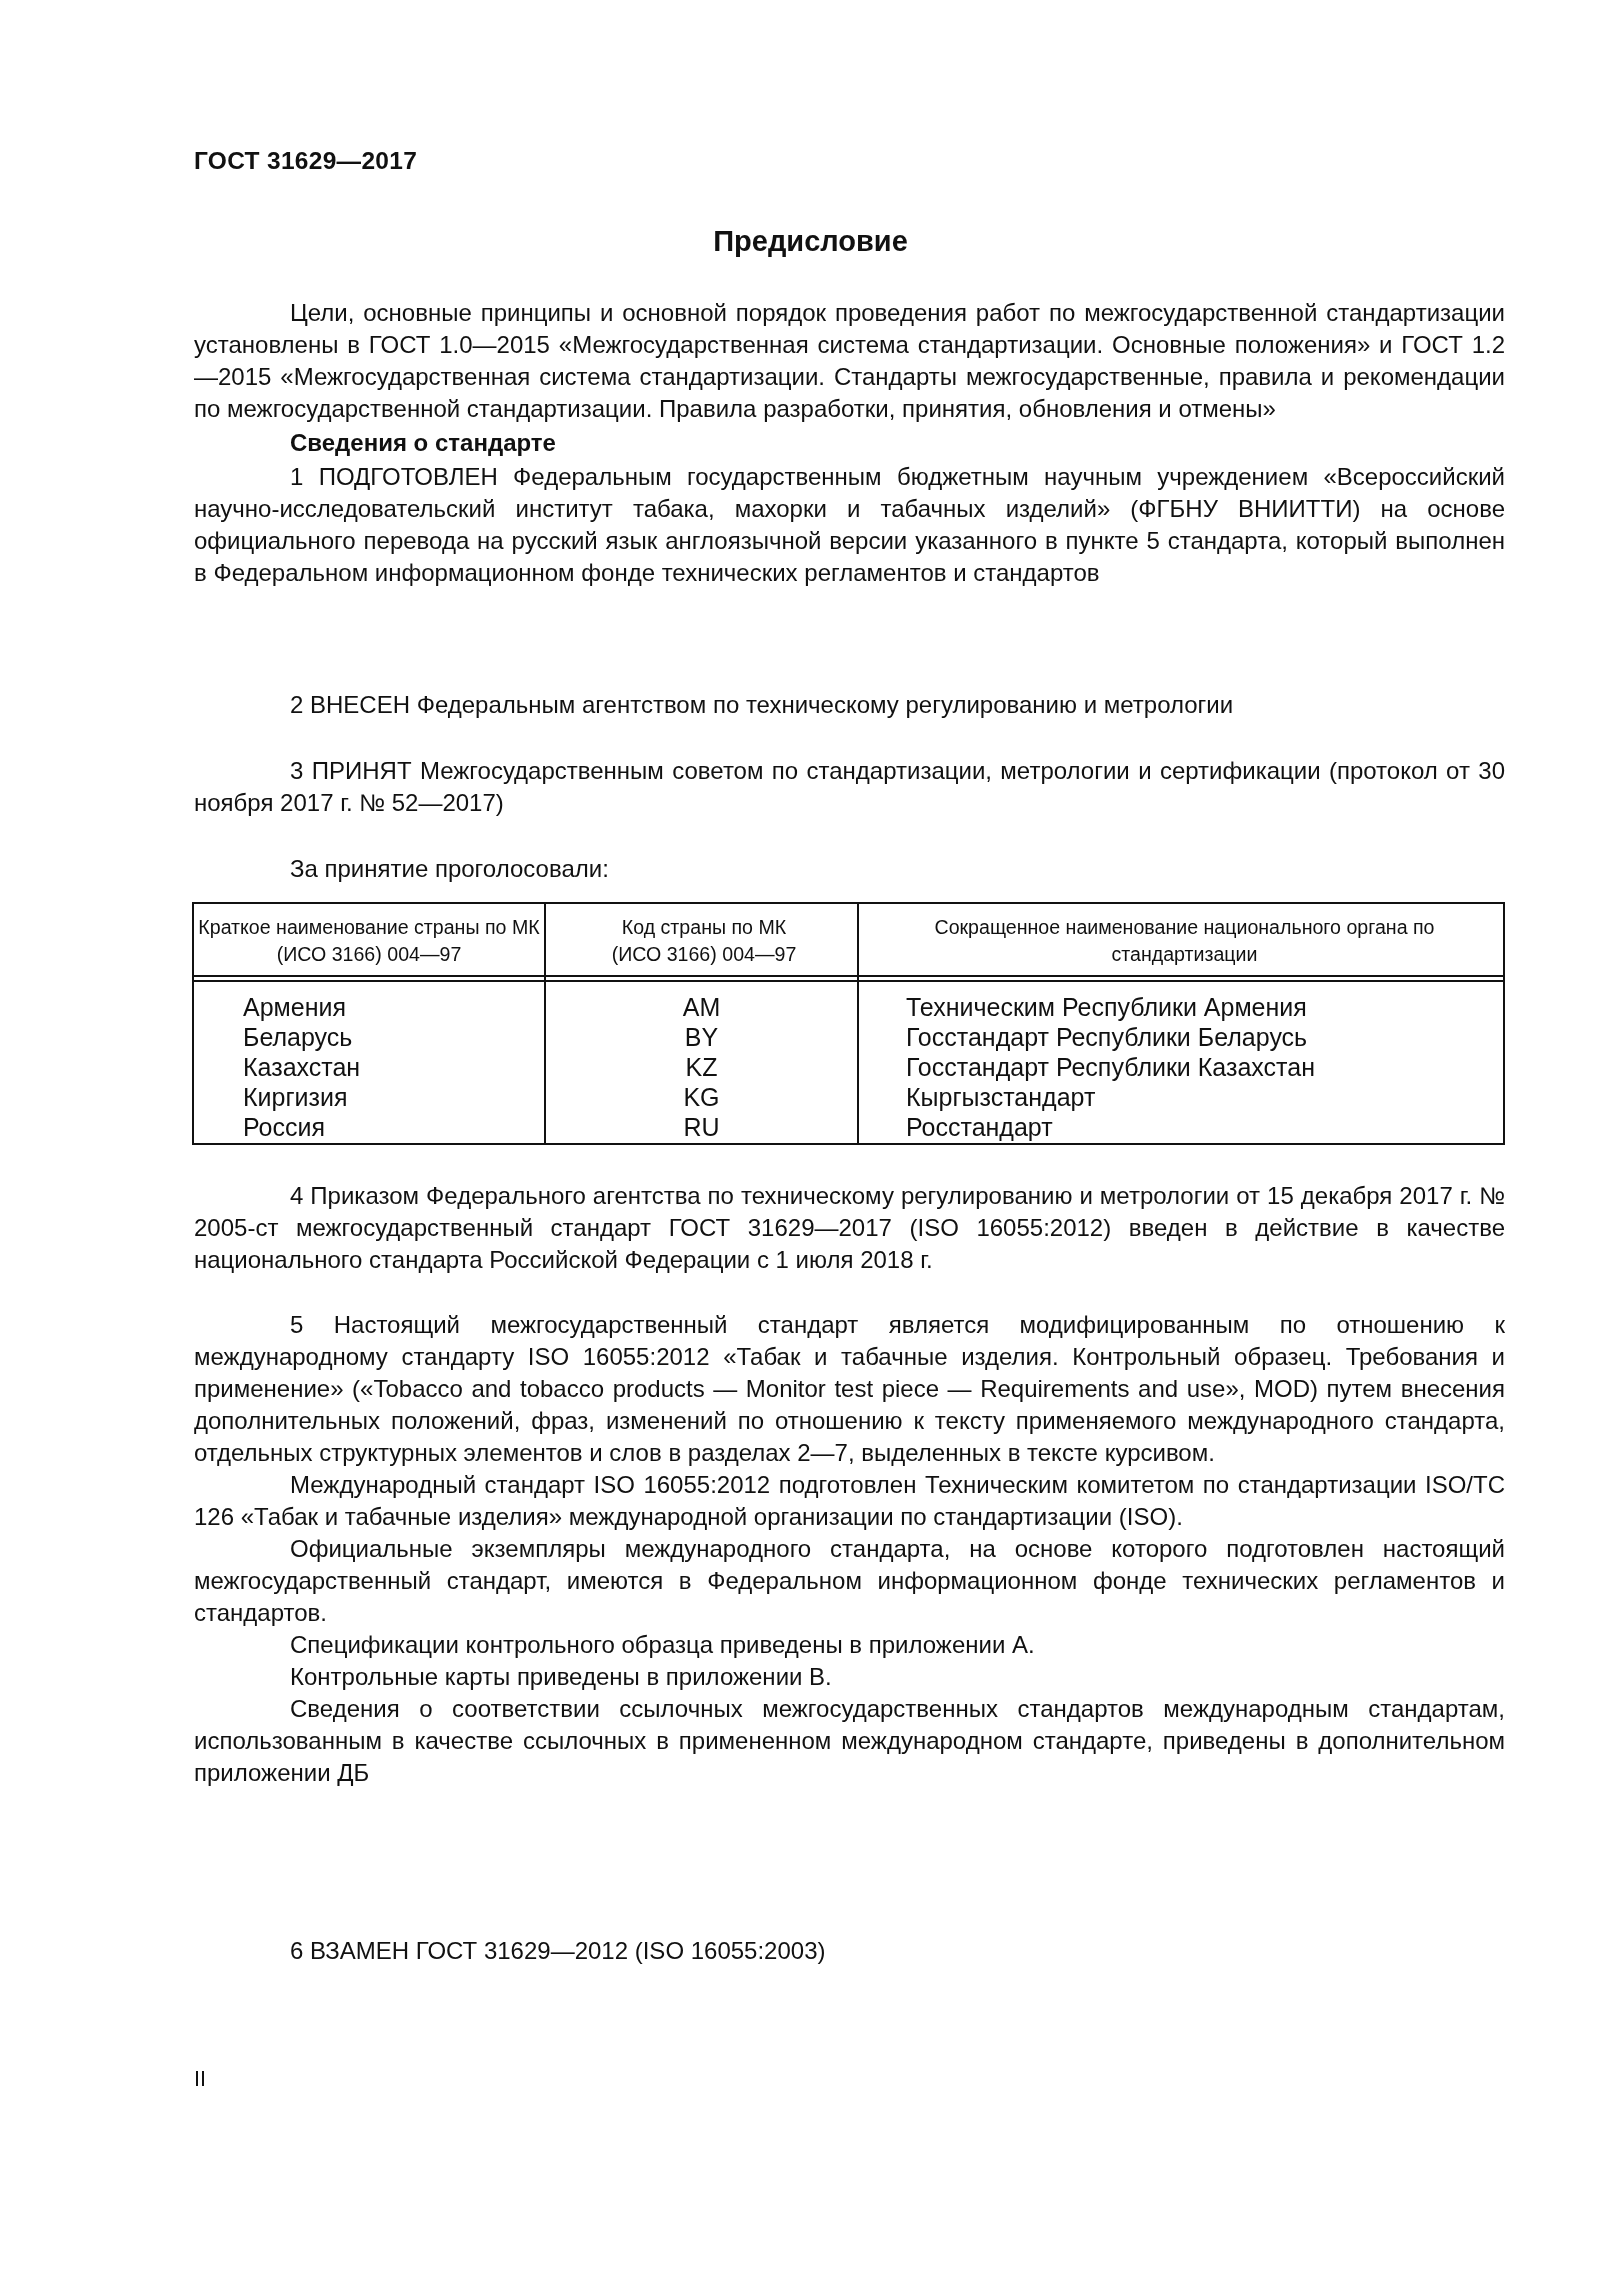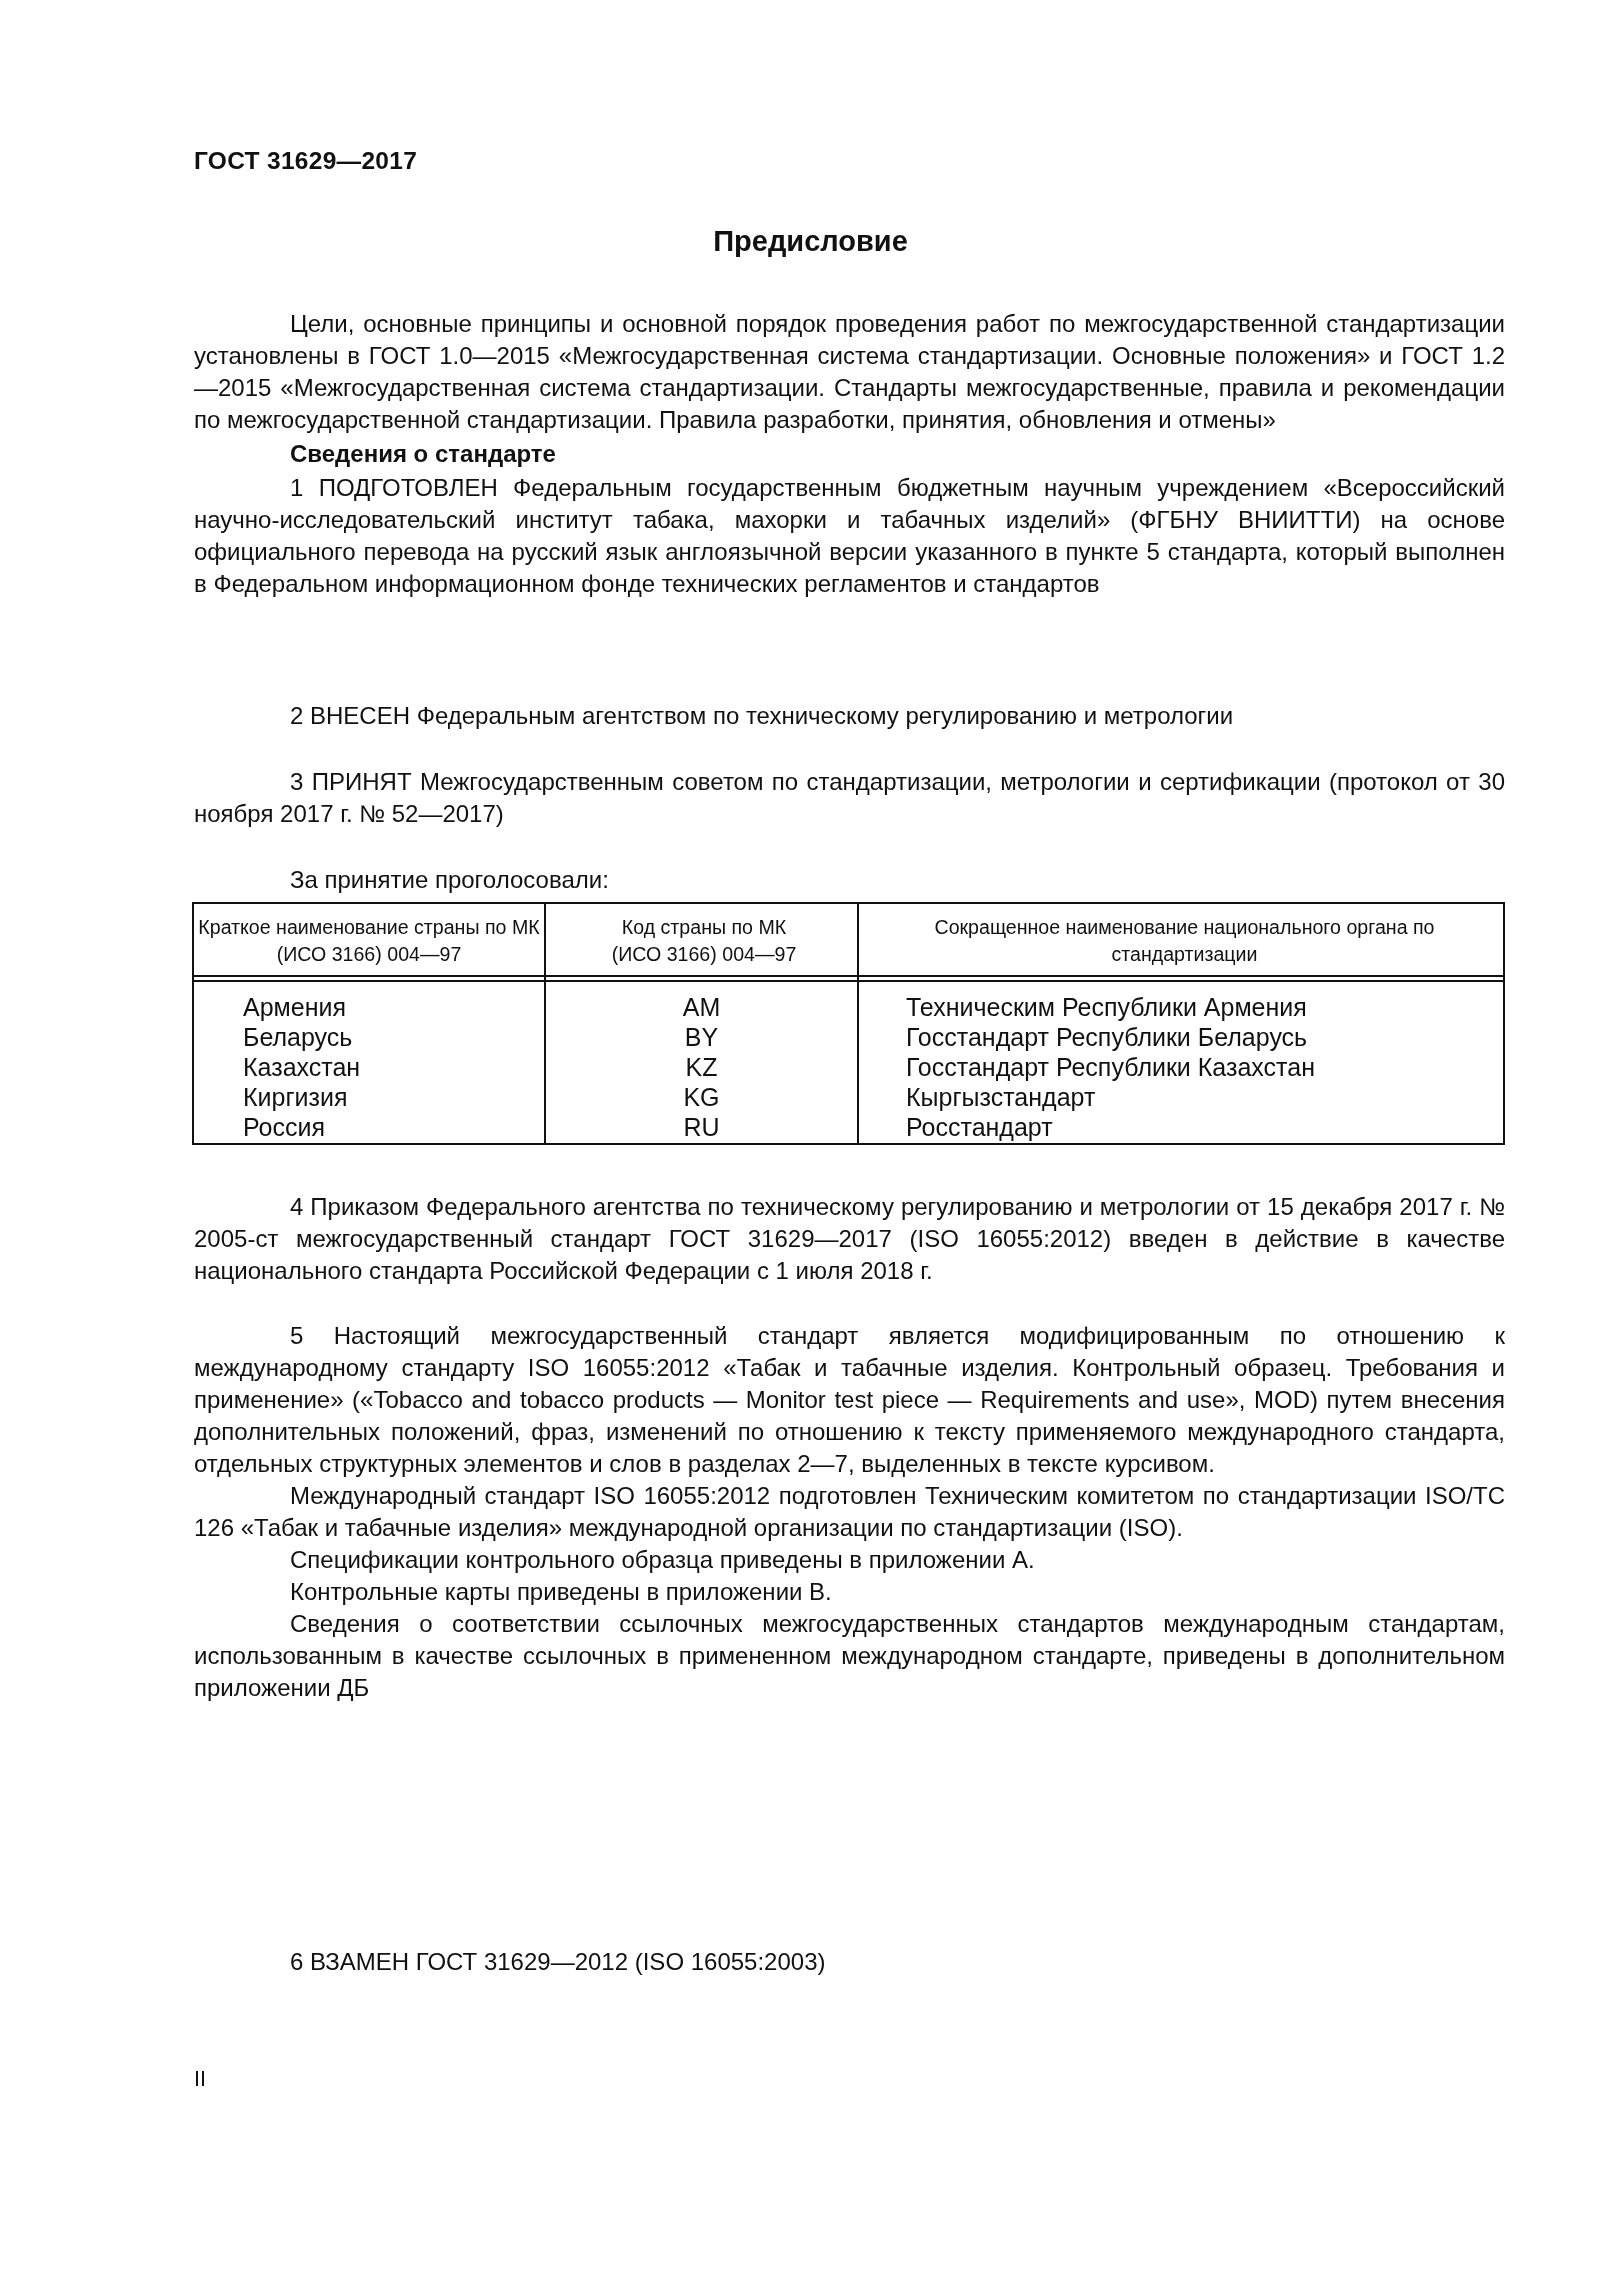--- a/index.html
+++ b/index.html
@@ -11,21 +11,21 @@
     .doc-code {
       position: absolute; left: 194px; top: 147px;
       font-size: 24.5px; font-weight: bold; letter-spacing: 0.3px;
     }
     .title {
       position: absolute; left: 0; width: 1621px; top: 225px; text-align: center;
       font-size: 29px; font-weight: bold;
     }
     .body-block {
       position: absolute; left: 194px; width: 1311px;
-      font-size: 24px; line-height: 32px; text-align: justify; margin-top: 11px;
+      font-size: 24px; line-height: 32px; text-align: justify;
     }
     .body-block p { margin: 0; text-indent: 96px; text-align: justify; text-align-last: left; }
     .subhead { font-weight: bold; }
 
     .tbl {
       position: absolute; left: 192px; top: 902px; width: 1313px; height: 243px;
       border: 2.9px solid #111; box-sizing: border-box; padding-left: 12px;
     }
     .tbl .col-sep { position: absolute; top: 0; bottom: 0; width: 2px; background: #111; }
     .tbl .hdr-line1 { position: absolute; left: 0; right: 0; top: 71px; height: 2px; background: #111; }
@@ -97,20 +97,21 @@
     </div>
   </div>
 
   <div class="body-block" style="top:1180px;">
     <p>4  Приказом Федерального агентства по техническому регулированию и метрологии от 15 декабря 2017 г. № 2005-ст межгосударственный стандарт ГОСТ 31629—2017 (ISO 16055:2012) введен в действие в качестве национального стандарта Российской Федерации с 1 июля 2018 г.</p>
   </div>
 
   <div class="body-block" style="top:1309px;">
     <p>5  Настоящий межгосударственный стандарт является модифицированным по отношению к международному стандарту ISO 16055:2012 «Табак и табачные изделия. Контрольный образец. Требования и применение» («Tobacco and tobacco products — Monitor test piece — Requirements and use», MOD) путем внесения дополнительных положений, фраз, изменений по отношению к тексту применяемого международного стандарта, отдельных структурных элементов и слов в разделах 2—7, выделенных в тексте курсивом.</p>
     <p>Международный стандарт ISO 16055:2012 подготовлен Техническим комитетом по стандартизации ISO/TC 126 «Табак и табачные изделия» международной организации по стандартизации (ISO).</p>
+    <p>Официальные экземпляры международного стандарта, на основе которого подготовлен настоящий межгосударственный стандарт, имеются в Федеральном информационном фонде технических регламентов и стандартов.</p>
     <p>Спецификации контрольного образца приведены в приложении А.</p>
     <p>Контрольные карты приведены в приложении В.</p>
     <p>Сведения о соответствии ссылочных межгосударственных стандартов международным стандартам, использованным в качестве ссылочных в примененном международном стандарте, приведены в дополнительном приложении ДБ</p>
   </div>
 
   <div class="body-block" style="top:1935px;">
     <p>6  ВЗАМЕН ГОСТ 31629—2012 (ISO 16055:2003)</p>
   </div>
 
   <div class="page-num">II</div>

